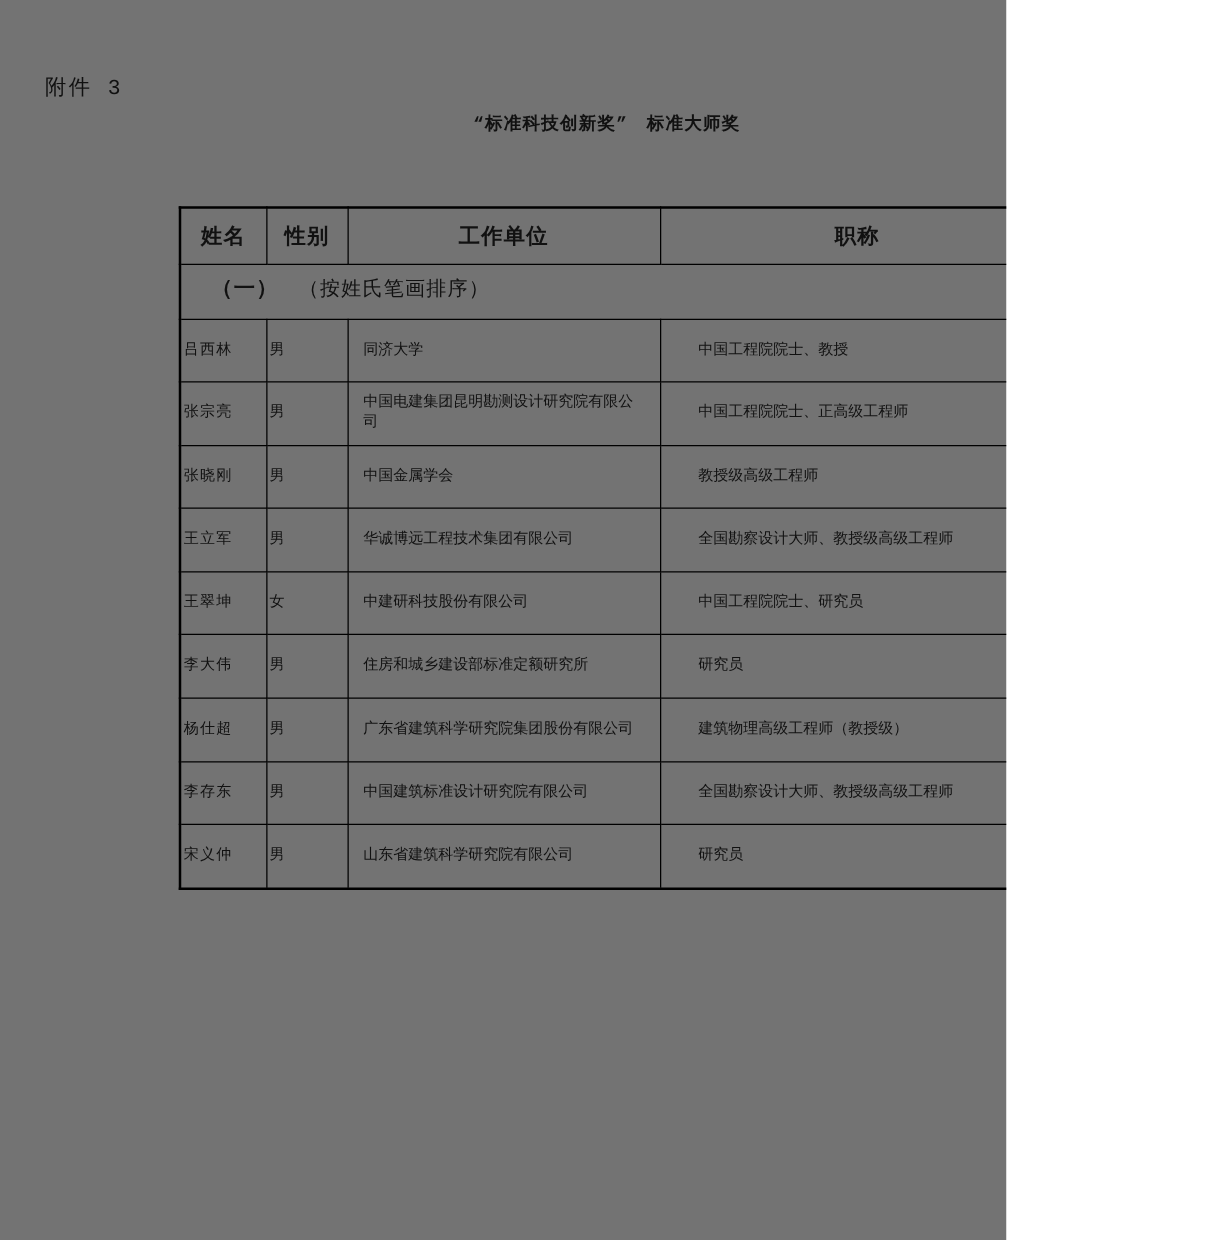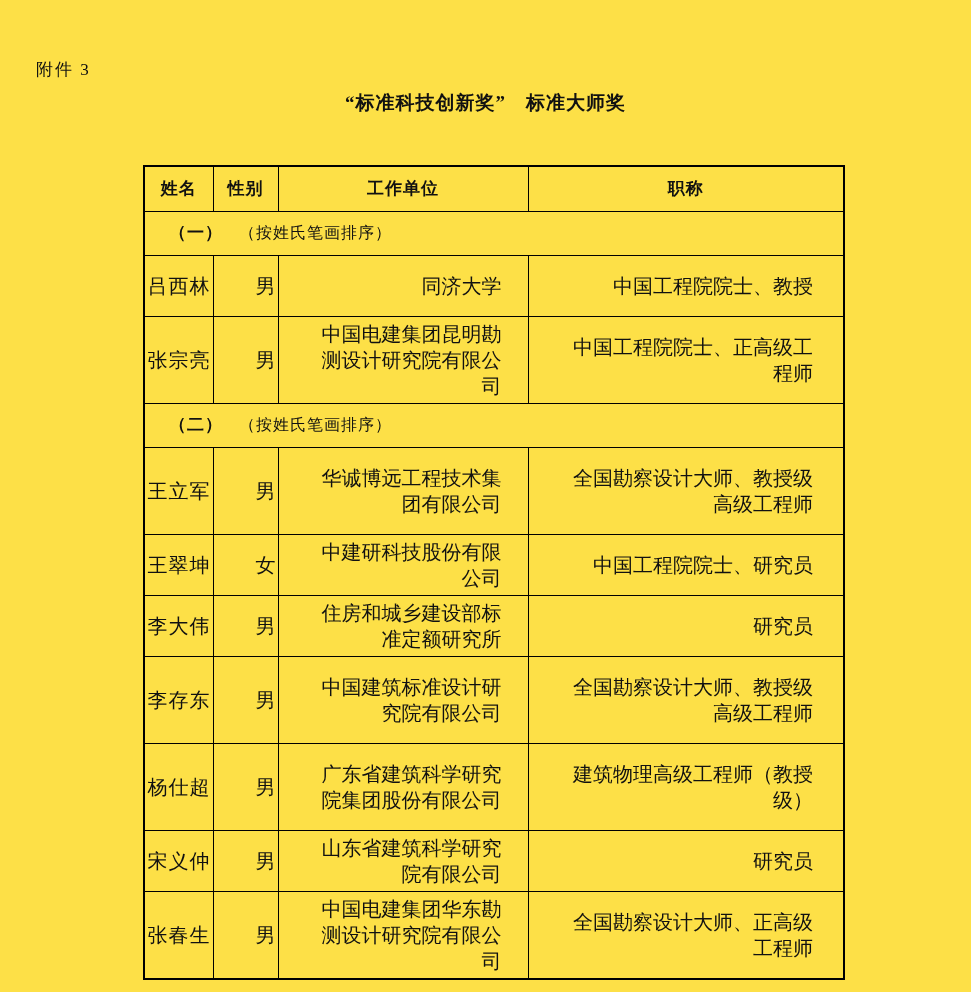--- a/index.html
+++ b/index.html
@@ -2,54 +2,54 @@
 <html><head>
 <meta charset="utf-8">
 <style>
   * { box-sizing: border-box; }
   html, body { margin: 0; padding: 0; background: #ffffff; }
   body {
     width: 971px; height: 992px;
     font-family: "Liberation Serif", "DejaVu Serif", serif;
     color: #111111;
   }
-  .page { position: relative; width: 971px; height: 992px; overflow: hidden; background:#fde047; }
+  .page { position: relative; width: 805px; height: 992px; overflow: hidden; background:#737373;font-family:Liberation Mono, monospace; }
 
   .attachment-label {
     position: absolute; left: 36px; top: 58px;
     font-size: 17px; letter-spacing: 2px;
   }
   .doc-title {
     position: absolute; left: 0; top: 90px; width: 971px;
-    text-align: center; font-weight: bold; font-size: 19px;
+    text-align: center; font-weight: bold; font-size: 14px;
     letter-spacing: 1px;
   }
 
   table.award-table {
     position: absolute; left: 143px; top: 165px;
     width: 700px;
     border-collapse: collapse; table-layout: fixed;
     border: 2px solid #000;
   }
   .award-table th, .award-table td {
     border: 1px solid #000;
     vertical-align: middle;
     overflow: hidden;
   }
   .award-table th {
     font-size: 17px; font-weight: bold; text-align: center;
     height: 45px; letter-spacing: 1px;
   }
   .award-table td {
-    font-size: 20px; text-align: right;
+    font-size: 12px; text-align: left;
     height: 45px; line-height: 1.3;
     padding: 3px 2px;
   }
   td.cell-name { letter-spacing: 1px; }
-  td.cell-workplace { padding: 3px 26px; }
+  td.cell-workplace { padding: 3px 12px; }
   td.cell-title { padding: 17px 30px; }
   td.section-cell {
     text-align: left; padding: 6px 24px; height: 44px;
     font-size: 16px;
   }
   .sec-label { font-weight: bold; font-size: 17px; letter-spacing: 1px; }
   .sec-note { margin-left: 16px; letter-spacing: 1px; }
 </style>
 </head>
 <body>
@@ -89,26 +89,27 @@
       <td class="cell-title">中国工程院院士、教授</td>
     </tr>
 
     <tr>
       <td class="cell-name">张宗亮</td>
       <td class="cell-gender">男</td>
       <td class="cell-workplace">中国电建集团昆明勘测设计研究院有限公司</td>
       <td class="cell-title">中国工程院院士、正高级工程师</td>
     </tr>
 
+    <tr>
+      <td class="cell-name">张晓刚</td>
+      <td class="cell-gender">男</td>
+      <td class="cell-workplace">中国金属学会</td>
+      <td class="cell-title">教授级高级工程师</td>
+    </tr>
 
-    <tr>
-      <td class="section-cell" colspan="4">
-        <span class="sec-label">（二）</span><span class="sec-note">（按姓氏笔画排序）</span>
-      </td>
-    </tr>
 
     <tr>
       <td class="cell-name">王立军</td>
       <td class="cell-gender">男</td>
       <td class="cell-workplace">华诚博远工程技术集团有限公司</td>
       <td class="cell-title">全国勘察设计大师、教授级高级工程师</td>
     </tr>
 
     <tr>
       <td class="cell-name">王翠坤</td>
@@ -118,46 +119,40 @@
     </tr>
 
     <tr>
       <td class="cell-name">李大伟</td>
       <td class="cell-gender">男</td>
       <td class="cell-workplace">住房和城乡建设部标准定额研究所</td>
       <td class="cell-title">研究员</td>
     </tr>
 
     <tr>
+      <td class="cell-name">杨仕超</td>
+      <td class="cell-gender">男</td>
+      <td class="cell-workplace">广东省建筑科学研究院集团股份有限公司</td>
+      <td class="cell-title">建筑物理高级工程师（教授级）</td>
+    </tr>
+
+    <tr>
       <td class="cell-name">李存东</td>
       <td class="cell-gender">男</td>
       <td class="cell-workplace">中国建筑标准设计研究院有限公司</td>
       <td class="cell-title">全国勘察设计大师、教授级高级工程师</td>
-    </tr>
-
-    <tr>
-      <td class="cell-name">杨仕超</td>
-      <td class="cell-gender">男</td>
-      <td class="cell-workplace">广东省建筑科学研究院集团股份有限公司</td>
-      <td class="cell-title">建筑物理高级工程师（教授级）</td>
     </tr>
 
 
 
     <tr>
       <td class="cell-name">宋义仲</td>
       <td class="cell-gender">男</td>
       <td class="cell-workplace">山东省建筑科学研究院有限公司</td>
       <td class="cell-title">研究员</td>
     </tr>
 
-    <tr>
-      <td class="cell-name">张春生</td>
-      <td class="cell-gender">男</td>
-      <td class="cell-workplace">中国电建集团华东勘测设计研究院有限公司</td>
-      <td class="cell-title">全国勘察设计大师、正高级工程师</td>
-    </tr>
 
 
   </tbody>
   </table>
 
 </div>
 
 </body></html>

